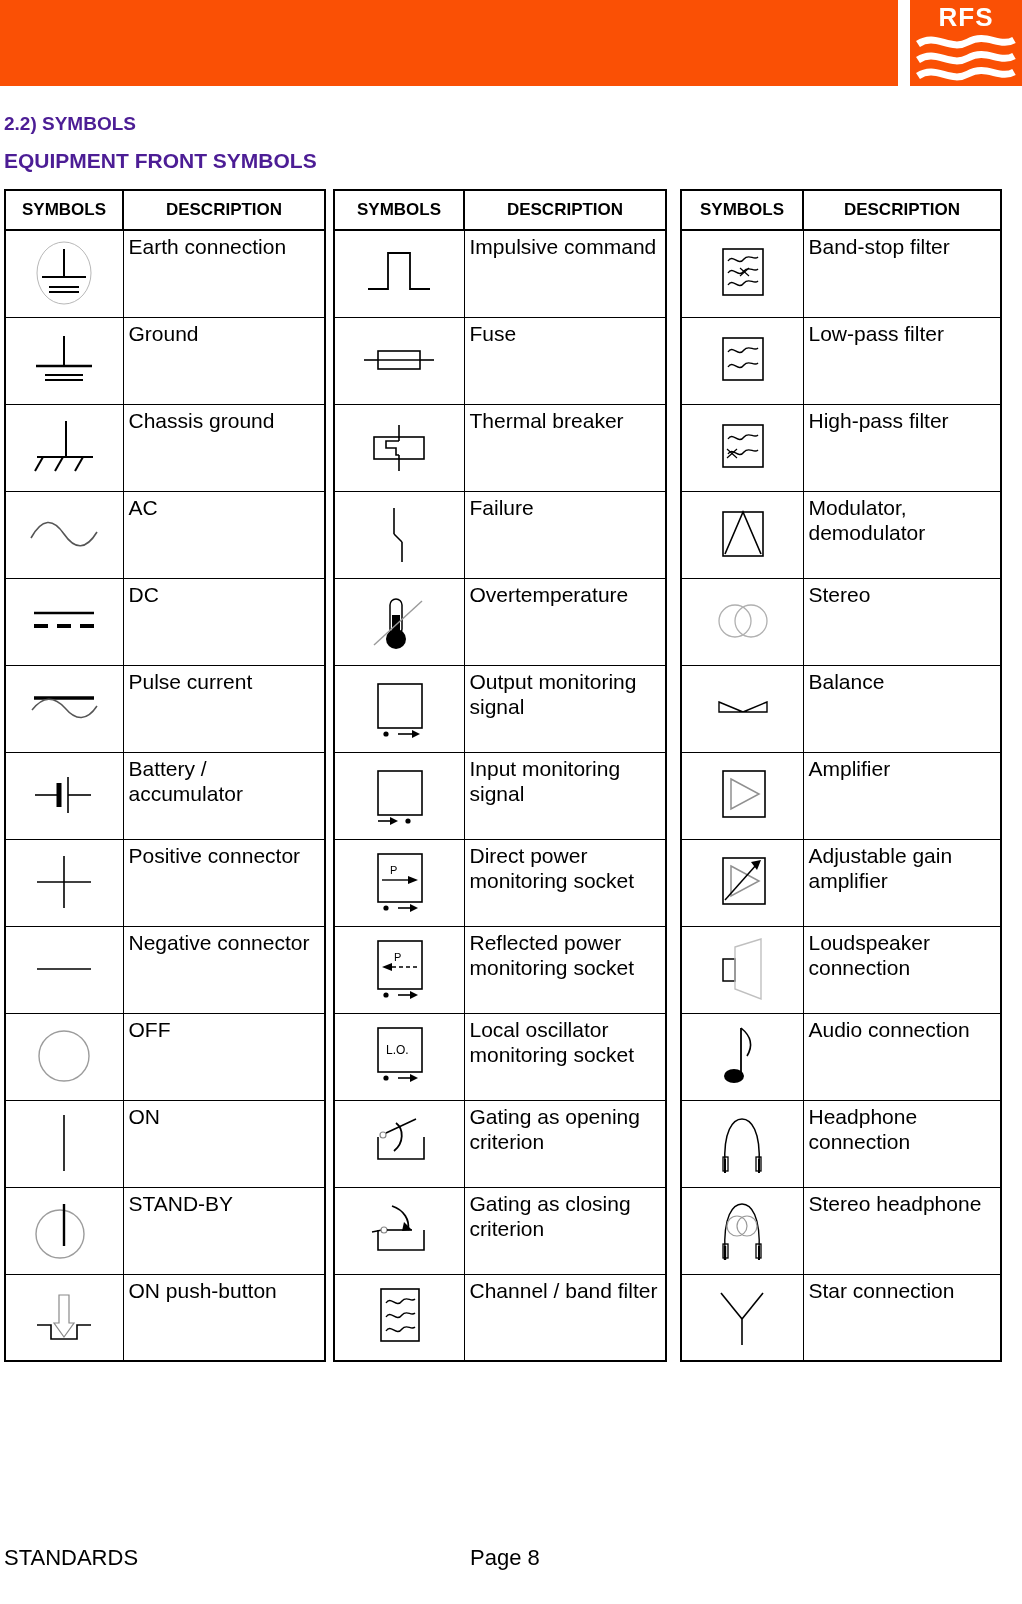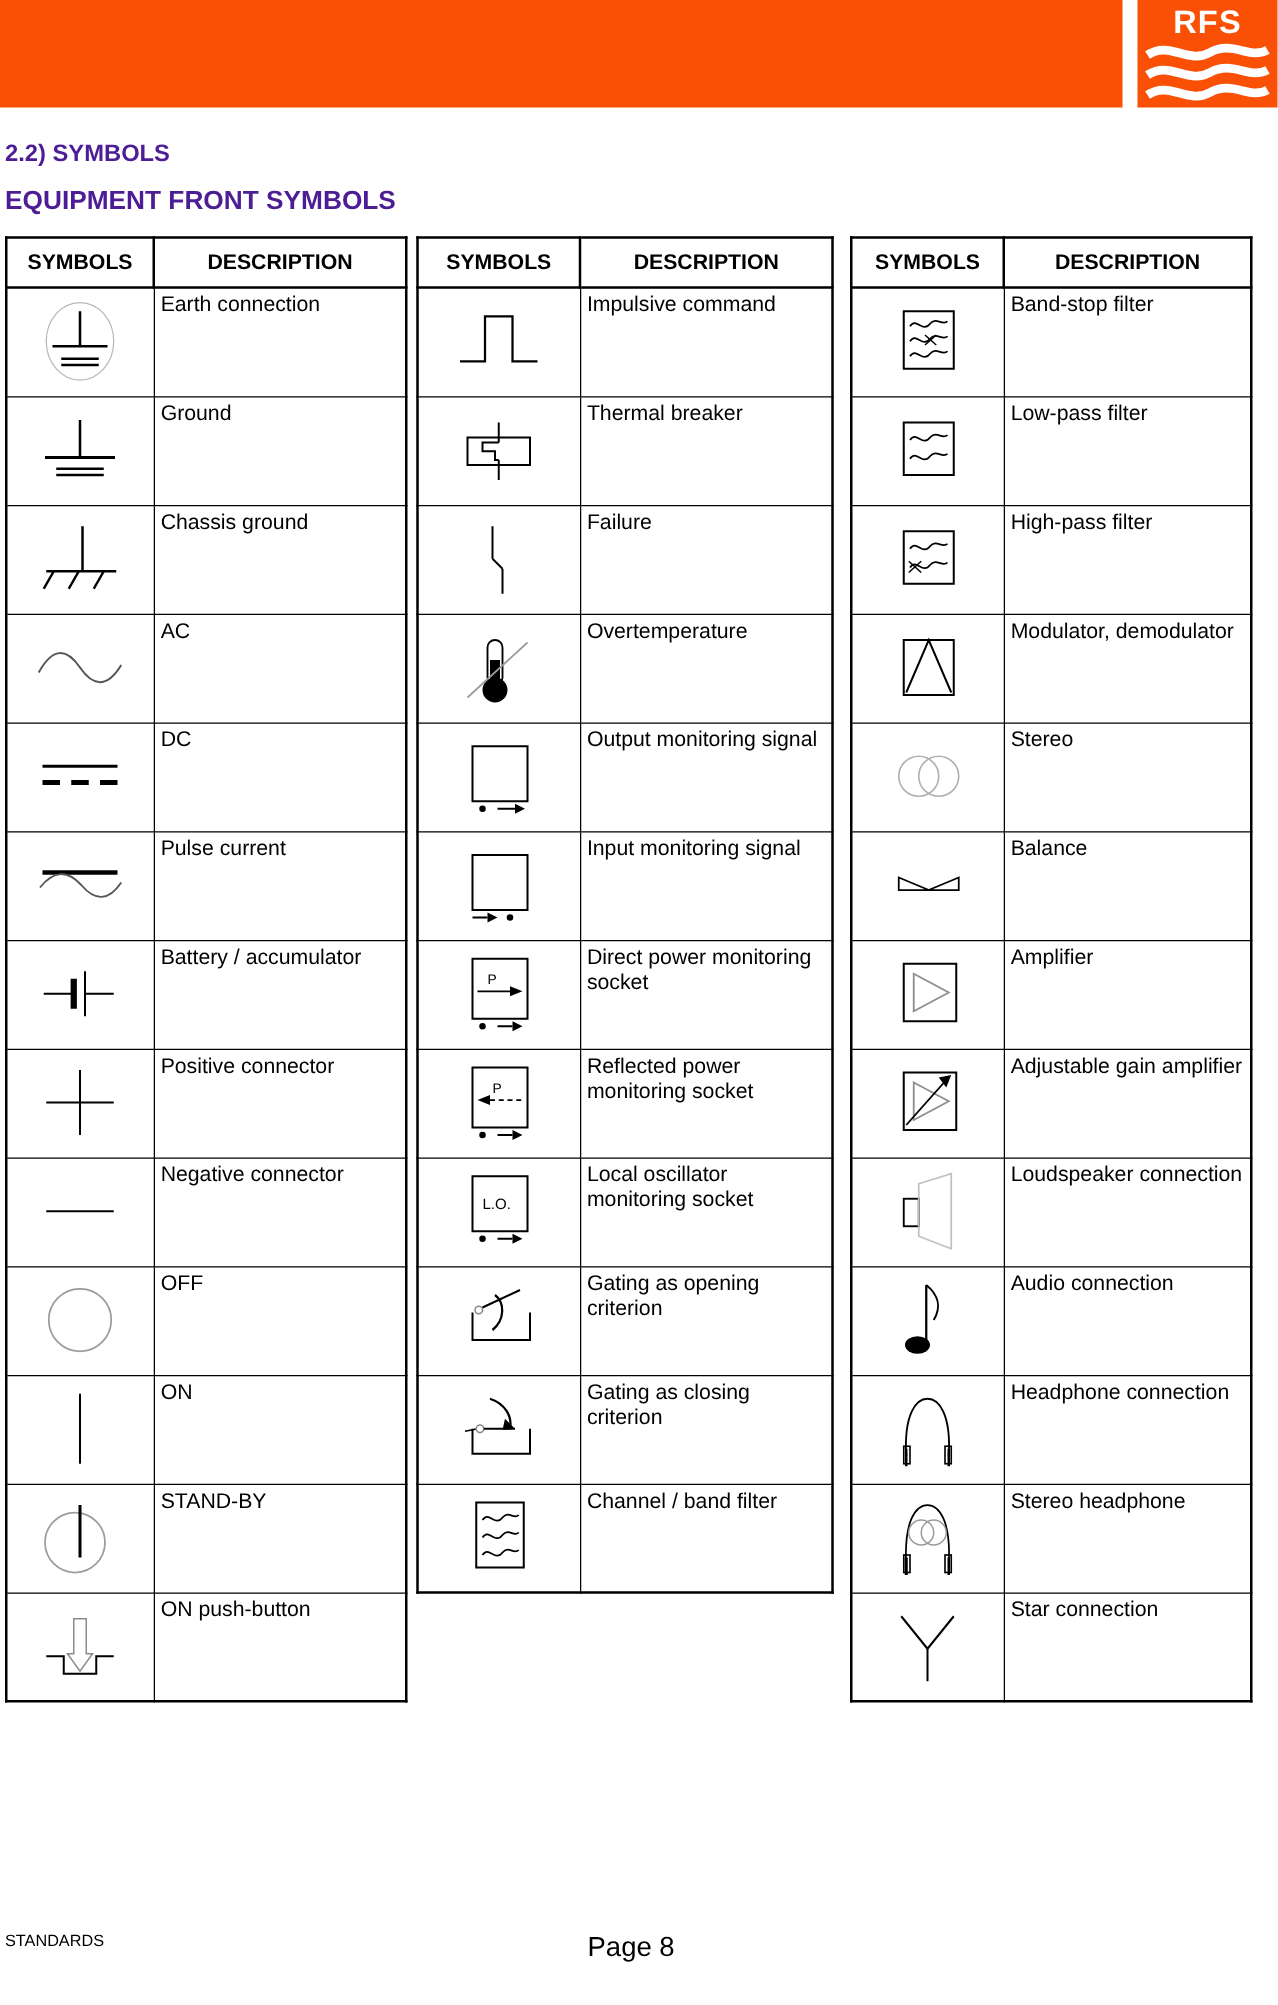--- a/index.html
+++ b/index.html
@@ -106,21 +106,21 @@
   .sym-table tbody td { border-color: #000; }
 
   .col-sym-1 { width: 116px; }
   .col-desc-1 { width: 200px; }
   .col-sym-2 { width: 128px; }
   .col-desc-2 { width: 200px; }
   .col-sym-3 { width: 120px; }
   .col-desc-3 { width: 196px; }
 
   td.desc-cell {
-    font-size: 17px;
+    font-size: 21px;
     line-height: 1.22;
     padding: 3px 0 0 5px;
     font-family: "Liberation Sans", sans-serif;
     text-align: left;
   }
   td.symbol-cell {
     text-align: center;
   }
   td.symbol-cell svg {
     display: block;
@@ -130,21 +130,21 @@
   
   .sym-table {
     border: 2px solid #000;
   }
 
   
   #footer-standards {
     position: absolute;
     left: 4px;
     top: 1545px;
-    font-size: 13px;
+    font-size: 22px;
     font-family: "Liberation Sans", sans-serif;
   }
   #footer-page {
     position: absolute;
     left: 470px;
     top: 1545px;
     font-size: 22px;
     font-family: "Liberation Sans", sans-serif;
   }
 </style>
@@ -313,20 +313,31 @@
       <td class="symbol-cell">
         <svg width="122" height="82" viewBox="0 0 122 82">
           <polyline points="30,58 50,58 50,22 72,22 72,58 92,58" stroke="#000" stroke-width="1.8" fill="none"></polyline>
         </svg>
       </td>
       <td class="desc-cell">Impulsive command</td>
     </tr>
     <tr>
       <td class="symbol-cell">
         <svg width="122" height="82" viewBox="0 0 122 82">
+          <line x1="26" y1="42" x2="40" y2="42" stroke="#000" stroke-width="1.6"></line>
+          <rect x="40" y="33" width="42" height="18" stroke="#000" stroke-width="1.6" fill="none"></rect>
+          <line x1="40" y1="42" x2="82" y2="42" stroke="#000" stroke-width="1.4"></line>
+          <line x1="82" y1="42" x2="96" y2="42" stroke="#000" stroke-width="1.6"></line>
+        </svg>
+      </td>
+      <td class="desc-cell">Fuse</td>
+    </tr>
+    <tr>
+      <td class="symbol-cell">
+        <svg width="122" height="82" viewBox="0 0 122 82">
           <rect x="36" y="32" width="50" height="22" stroke="#000" stroke-width="1.6" fill="none"></rect>
           <line x1="61" y1="20" x2="61" y2="36" stroke="#000" stroke-width="1.6"></line>
           <line x1="61" y1="50" x2="61" y2="66" stroke="#000" stroke-width="1.6"></line>
           <polyline points="61,36 48,36 48,43 58,43 58,50 61,50" stroke="#000" stroke-width="1.6" fill="none"></polyline>
         </svg>
       </td>
       <td class="desc-cell">Thermal breaker</td>
     </tr>
     <tr>
       <td class="symbol-cell">

